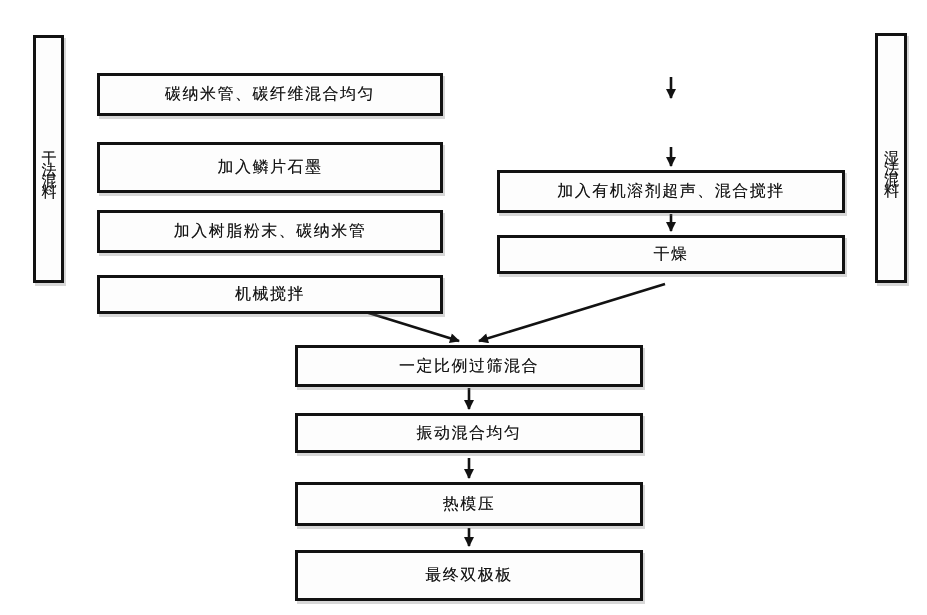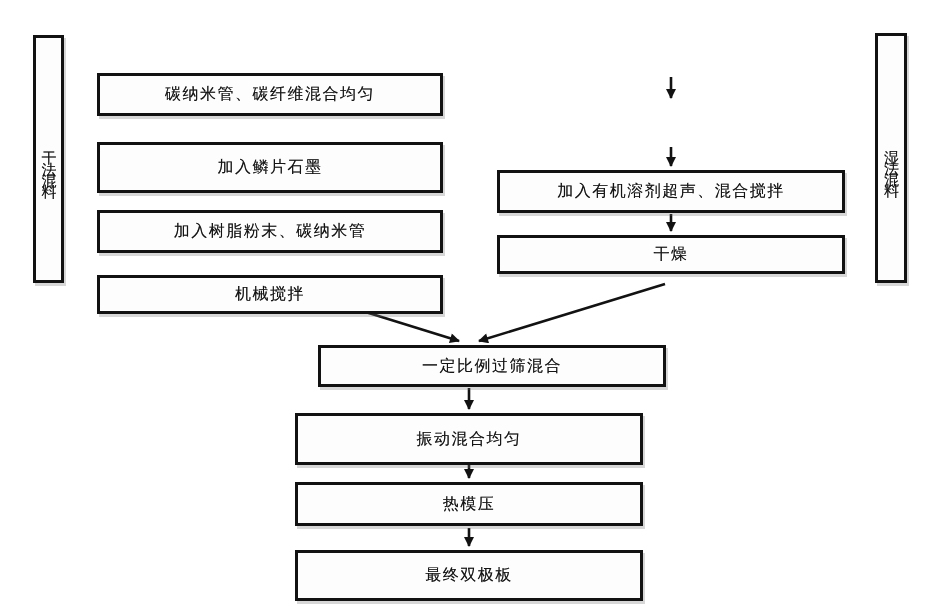--- a/index.html
+++ b/index.html
@@ -39,22 +39,22 @@
     padding-top: 4px;
   }
   
   .col-left  { left: 97px;  width: 346px; margin-top: 40px; }
   .col-right { left: 497px; width: 348px; }
   .col-mid   { left: 295px; width: 348px; }
   .row1 { top: 33px;  height: 43px; }
   .row2 { top: 102px; height: 51px; }
   .row3 { top: 170px; height: 43px; }
   .row4 { top: 235px; height: 39px; }
-  .mrow1 { top: 345px; height: 42px; margin-left: 23px; }
-  .mrow2 { top: 413px; height: 52px; }
+  .mrow1 { top: 345px; height: 42px; }
+  .mrow2 { top: 413px; height: 40px; }
   .mrow3 { top: 482px; height: 44px; }
   .mrow4 { top: 550px; height: 51px; }
   .tall-left  { left: 33px;  top: 35px; width: 31px; height: 248px; }
   .tall-right { left: 875px; top: 33px; width: 32px; height: 250px; }
 </style>
 </head>
 <body>
 
 <div class="canvas">
 

